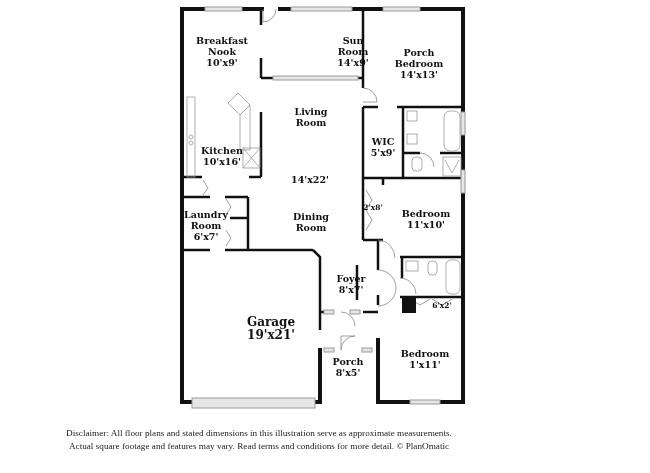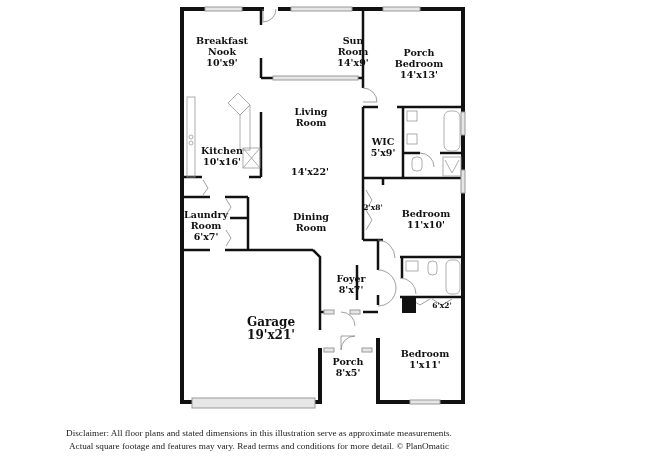--- a/index.html
+++ b/index.html
@@ -155,21 +155,21 @@
   <span>14'x13'</span>
 </div>
 <div class="lbl f10" style="left:311px;top:106px;">
   <span>Living</span>
   <span>Room</span>
 </div>
 <div class="lbl f10" style="left:222px;top:145px;">
   <span>Kitchen</span>
   <span>10'x16'</span>
 </div>
-<div class="lbl f10" style="left:310px;top:166px;">
+<div class="lbl f10" style="left:310px;top:174px;">
   <span>14'x22'</span>
 </div>
 <div class="lbl f10" style="left:383px;top:136px;">
   <span>WIC</span>
   <span>5'x9'</span>
 </div>
 <div class="lbl f8" style="left:373px;top:203px;">
   <span>2'x8'</span>
 </div>
 <div class="lbl f10" style="left:426px;top:208px;">

